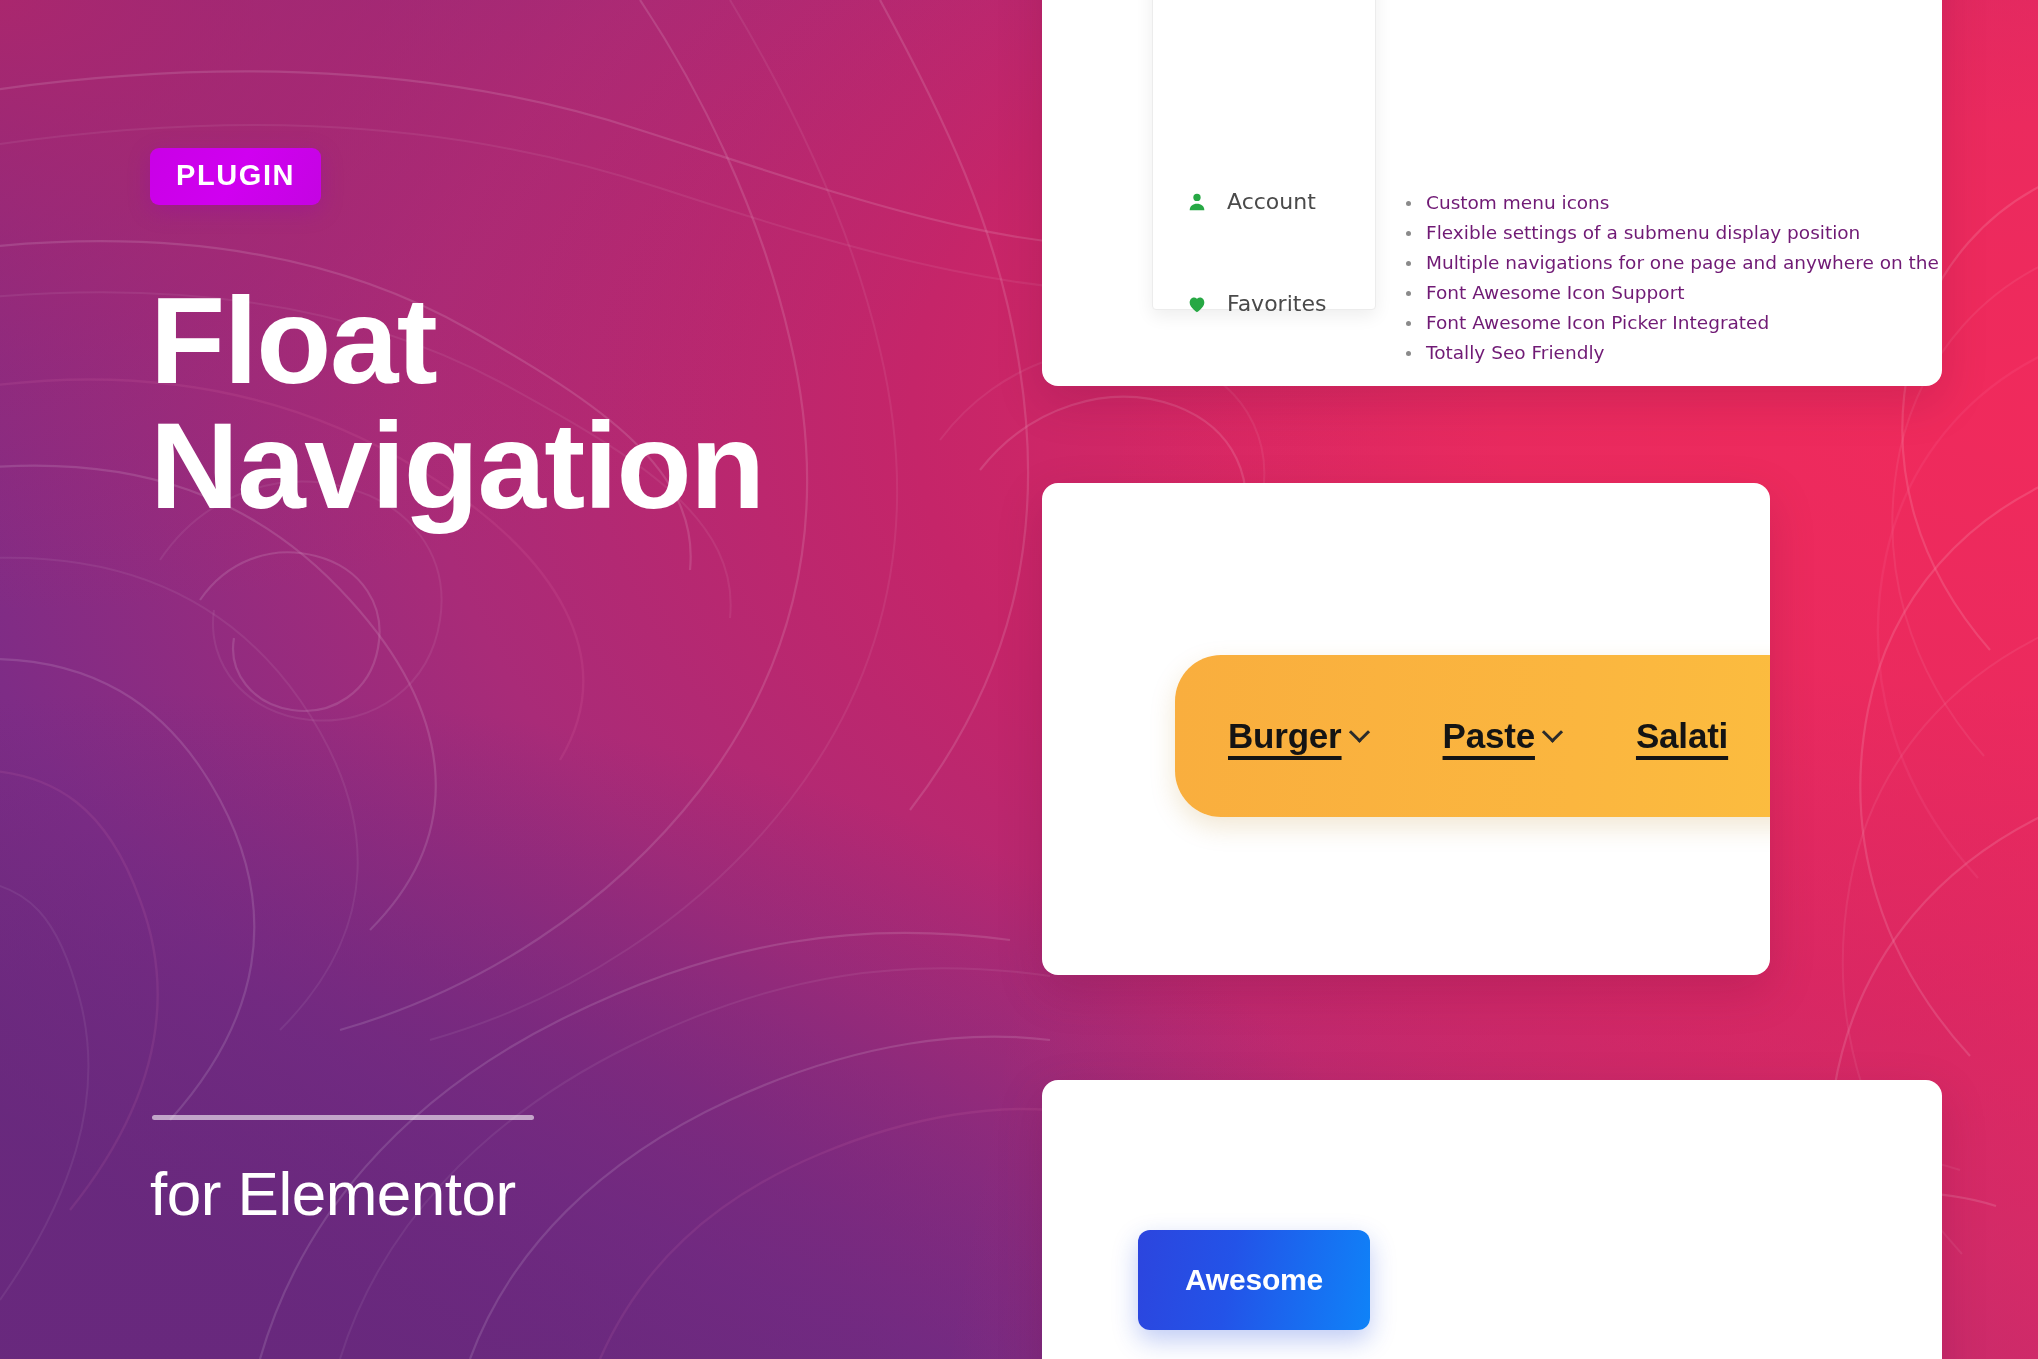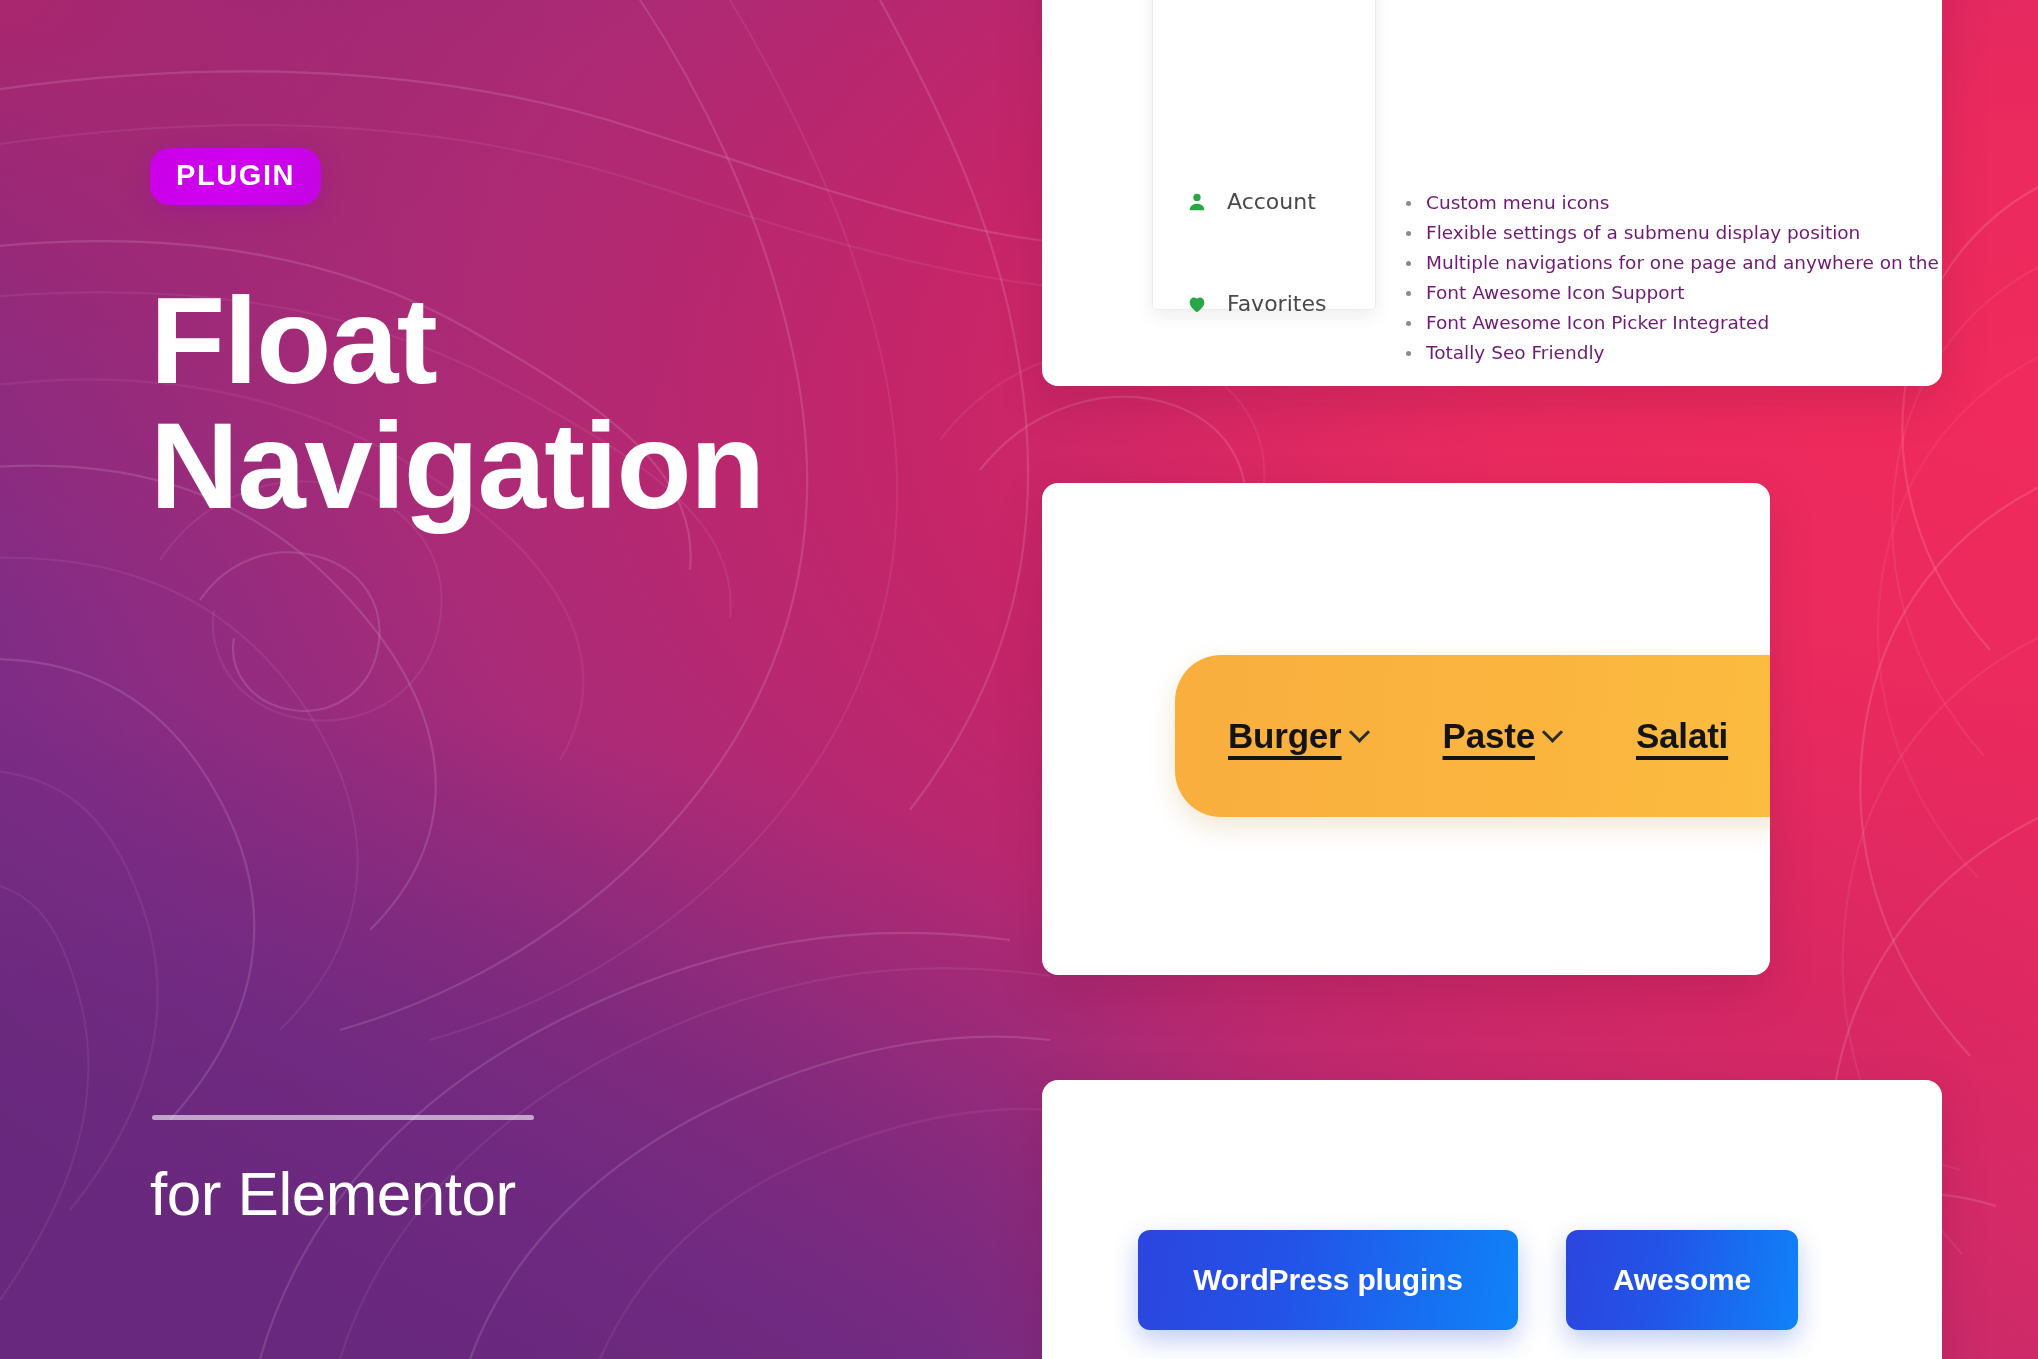--- a/index.html
+++ b/index.html
@@ -54,21 +54,21 @@
     width: 820px;
     height: 100%;
   }
 
   .badge {
     position: absolute;
     left: 0;
     top: 148px;
     display: inline-block;
     padding: 13px 26px 15px;
-    border-radius: 20px;
+    border-radius: 9px;
     background: linear-gradient(120deg, #C900E6 0%, #D000F0 50%, #C404E2 100%);
     color: #FFFFFF;
     font-size: 29px;
     font-weight: bold;
     letter-spacing: 1.6px;
     line-height: 1;
     box-shadow: 0 6px 22px rgba(150,0,180,0.30);
   }
 
   .hero-title {
@@ -387,18 +387,17 @@
       </div>
 
       <div class="nav-item">
         <span class="txt">Dessert</span>
       </div>
     </div>
   </div>
 
   <div class="card" id="card-buttons">
     <div class="btn-row">
-      <button class="btn wide">WordPress plugins</button>
       <button class="btn narrow">Awesome</button>
     </div>
   </div>
 
 </div>
 
 </body></html>

